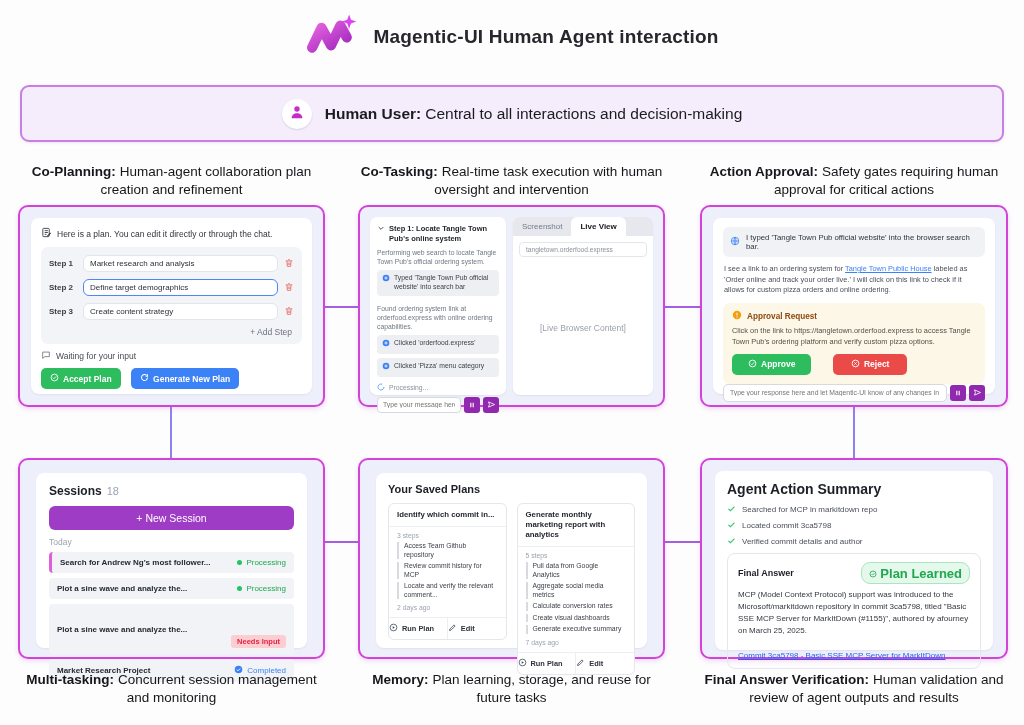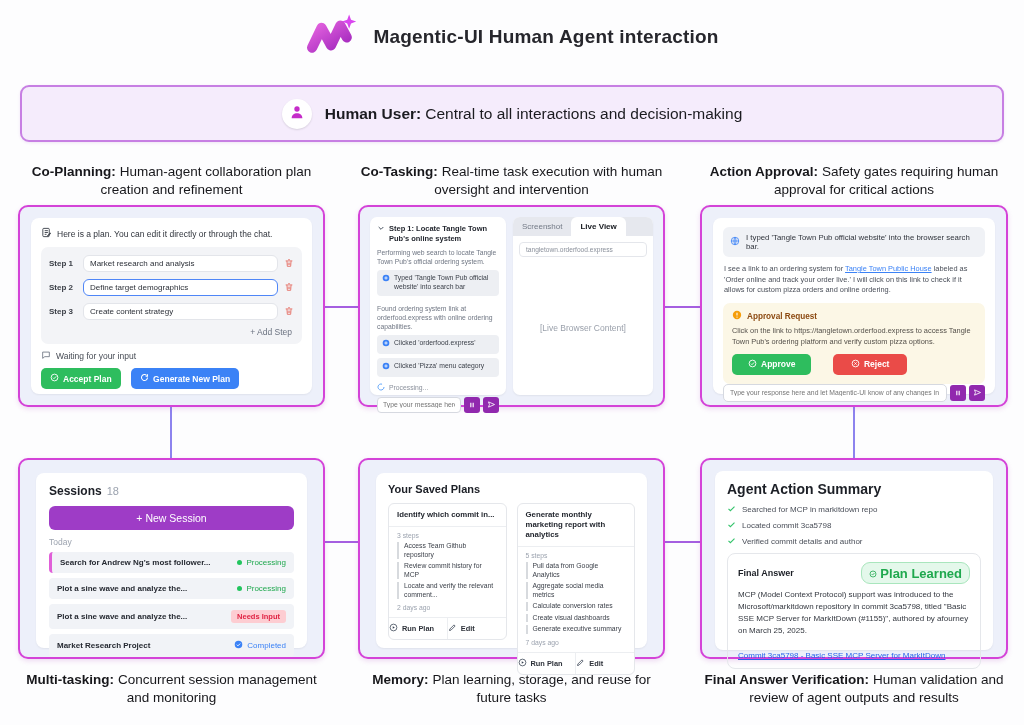--- a/index.html
+++ b/index.html
@@ -90,21 +90,21 @@
   .sess-hd .cnt{font-weight:400;color:#9ca3af;margin-left:5px;font-size:11px;}
   .new-session{display:block;width:100%;margin:8px 0 7px;background:#9e3cc6;color:#fff;border:none;border-radius:6px;
      font-family:inherit;font-size:10.5px;padding:6px 0;text-align:center;cursor:pointer;}
   .group-lbl{font-size:8.5px;color:#9ca3af;margin:2px 0 5px;}
   .sess{display:flex;align-items:center;justify-content:space-between;background:#f1f3f7;border-radius:4px;padding:6px 8px;margin-bottom:5px;}
   .sess .t{font-size:8px;font-weight:700;color:#262a32;}
   .sess.active{border-left:3px solid #e05fd8;}
   .st{display:flex;align-items:center;gap:4px;font-size:8px;}
   .st.proc{color:#1fa84e;} .st.comp{color:#3b82f6;}
   .dot{width:5px;height:5px;border-radius:50%;background:#22c55e;}
-  .badge-needs{background:#fdcdd2;color:#e02444;font-size:7.5px;font-weight:600;border-radius:3px;padding:2px 6px;}
+  .badge-needs{background:#fdcdd2;color:#e02444;font-size:7.5px;font-weight:600;border-radius:3px;padding:2px 6px;margin-top:25px;}
 
   
   #panel-memory .card{margin:13px 16px;padding:10px 12px;height:175px;}
   .mem-title{font-size:11px;font-weight:700;color:#1c1f26;margin-bottom:8px;}
   .plans{display:flex;gap:10px;align-items:flex-start;}
   .plan-card{flex:1;border:1px solid #e5e7eb;border-radius:6px;background:#fff;overflow:hidden;}
   .plan-card .hd{font-size:7.8px;font-weight:700;color:#23272f;line-height:1.3;padding:6px 8px;border-bottom:1px solid #eceef1;}
   .plan-card .bd{padding:5px 8px 6px;}
   .steps-lbl{font-size:6.8px;color:#9ca3af;margin-bottom:3px;}
   .pstep{font-size:6.8px;color:#3a3f48;border-left:2px solid #d7dade;padding-left:5px;margin:3px 0;line-height:1.25;}

